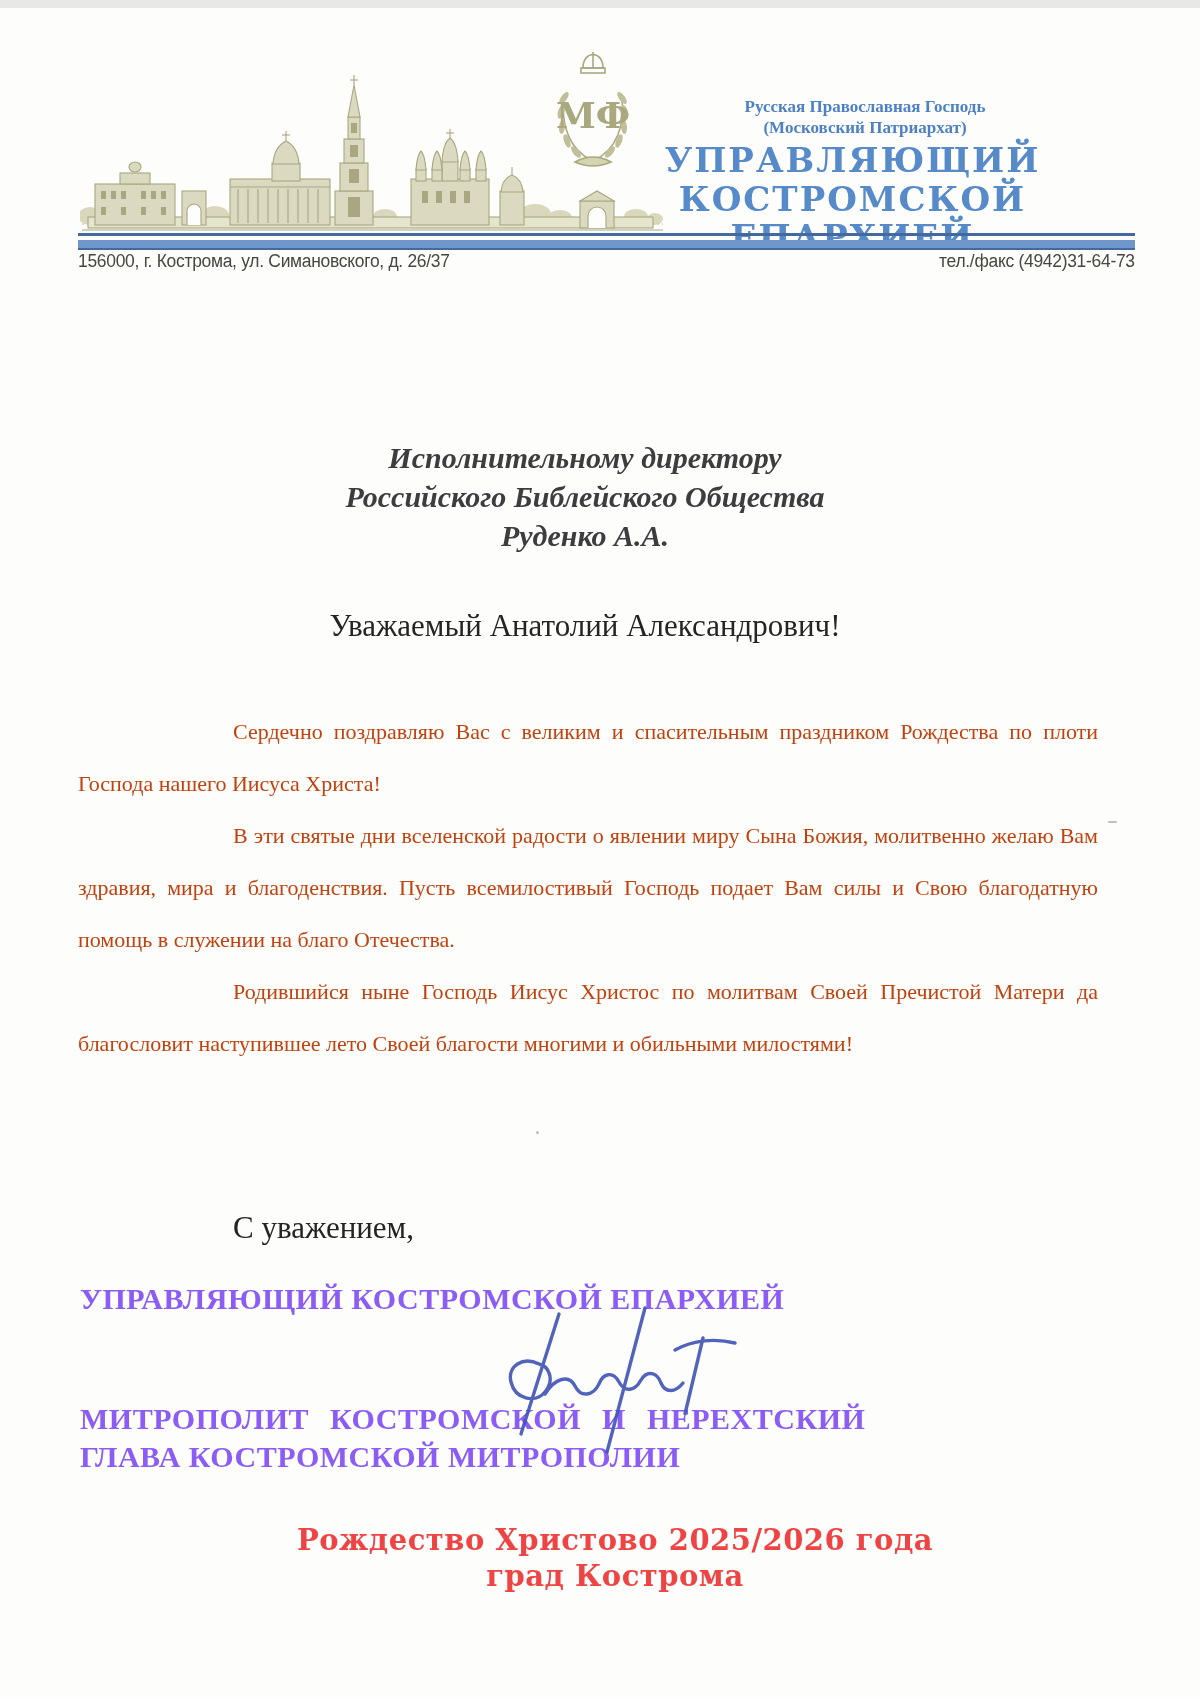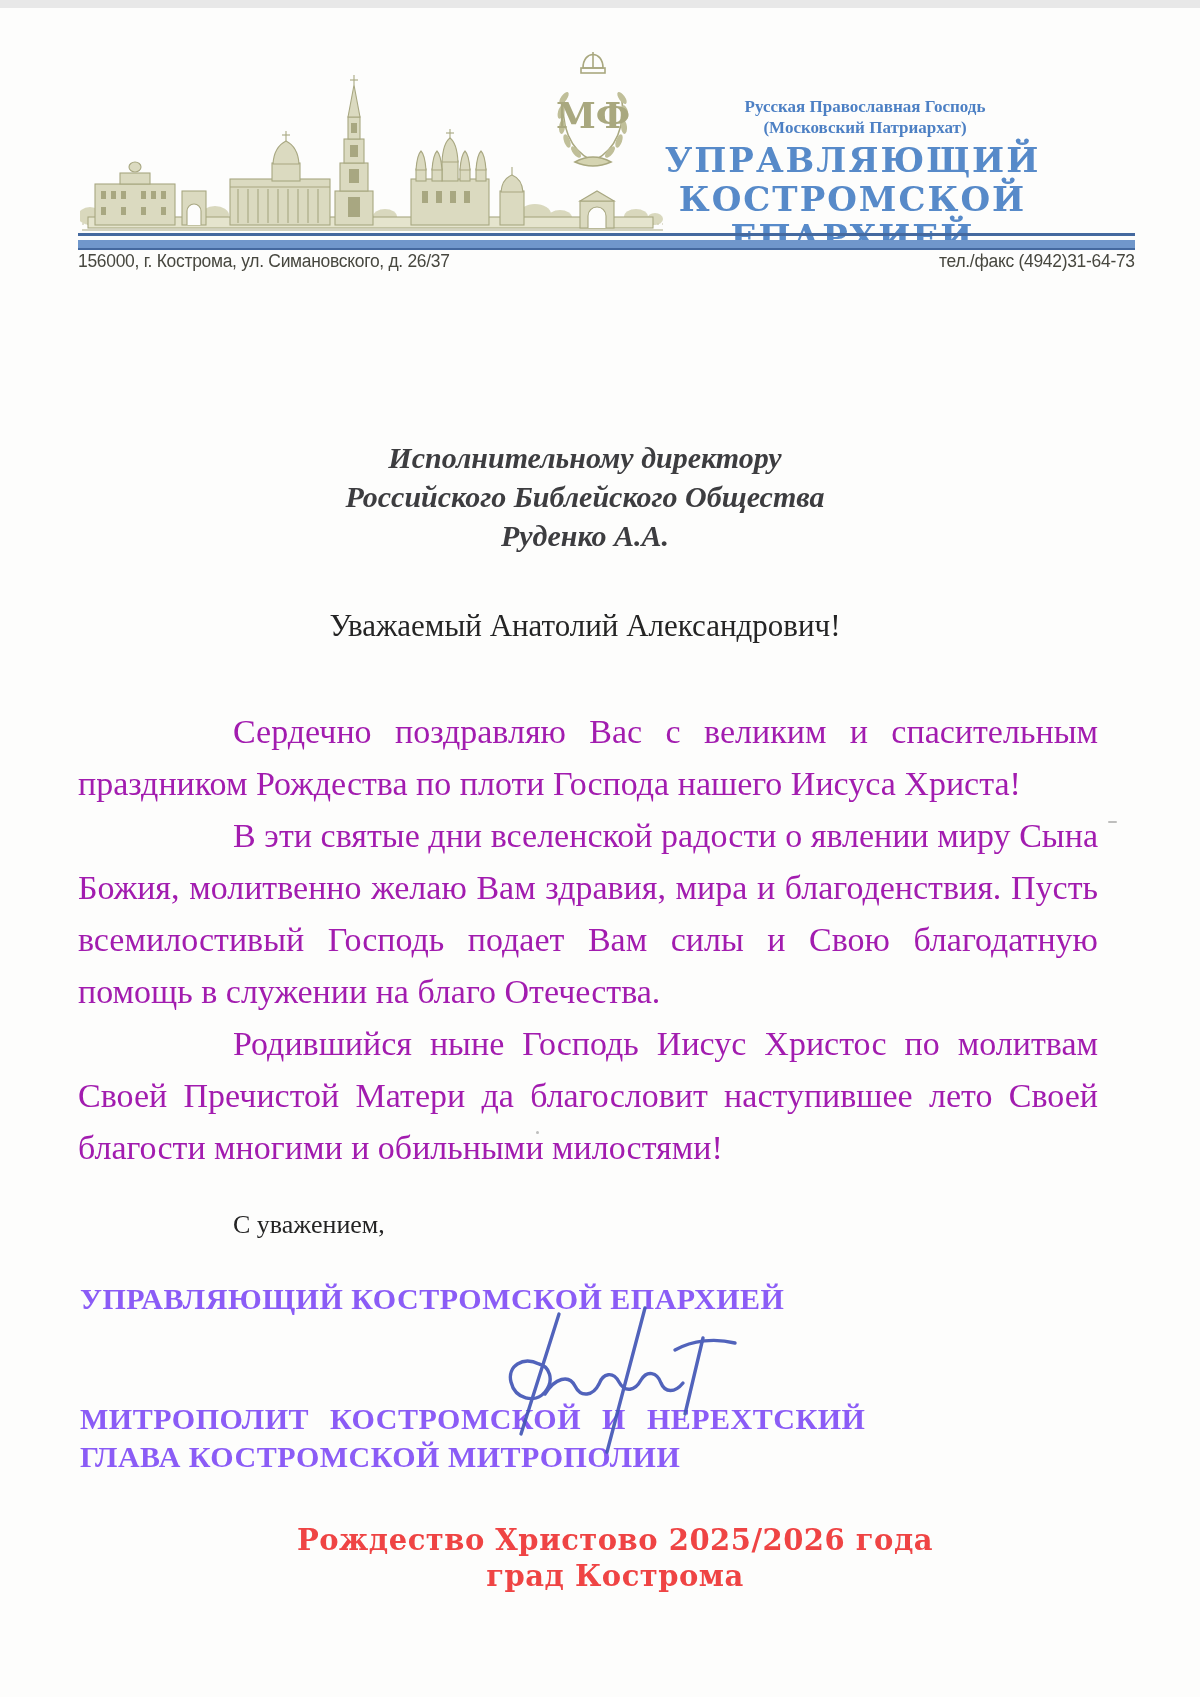--- a/index.html
+++ b/index.html
@@ -23,24 +23,24 @@
 
   .addr{top:243px;font-family:"Liberation Sans","DejaVu Sans",sans-serif;
         font-size:18px;color:#47473f;letter-spacing:-0.3px;}
   #address{left:78px;transform:scaleX(0.97);transform-origin:left;}
   #phone{right:65px;transform:scaleX(0.97);transform-origin:right;}
 
   
   #recipient{left:80px;top:430px;width:1010px;text-align:center;
              font-weight:bold;font-style:italic;font-size:30px;line-height:39px;color:#3d3d40;}
   #salutation{left:80px;top:600px;width:1010px;text-align:center;font-size:31px;color:#242424;}
-  #body-text{left:78px;top:698px;width:1020px;font-size:34px;line-height:52px;
-             color:#a21caf;text-align:justify;}
+  #body-text{left:78px;top:698px;width:1020px;font-size:22px;line-height:52px;
+             color:#c2410c;text-align:justify;}
   #body-text p{margin:0;text-indent:155px;}
-  #closing{left:233px;top:1202px;font-size:26px;color:#242424;}
+  #closing{left:233px;top:1202px;font-size:31px;color:#242424;}
 
   
   .sig-line{left:80px;width:1010px;font-weight:bold;color:#8b5cf6;}
   #sig-title{top:1274px;font-size:30px;letter-spacing:0.5px;}
   #sig-rank{top:1394px;font-size:30px;word-spacing:13px;letter-spacing:0.5px;}
   #sig-rank2{top:1432px;font-size:30px;letter-spacing:0.5px;}
   #signature{left:495px;top:1294px;width:262px;height:158px;z-index:3;}
 
   
   #footer{left:115px;top:1514px;width:1000px;text-align:center;

